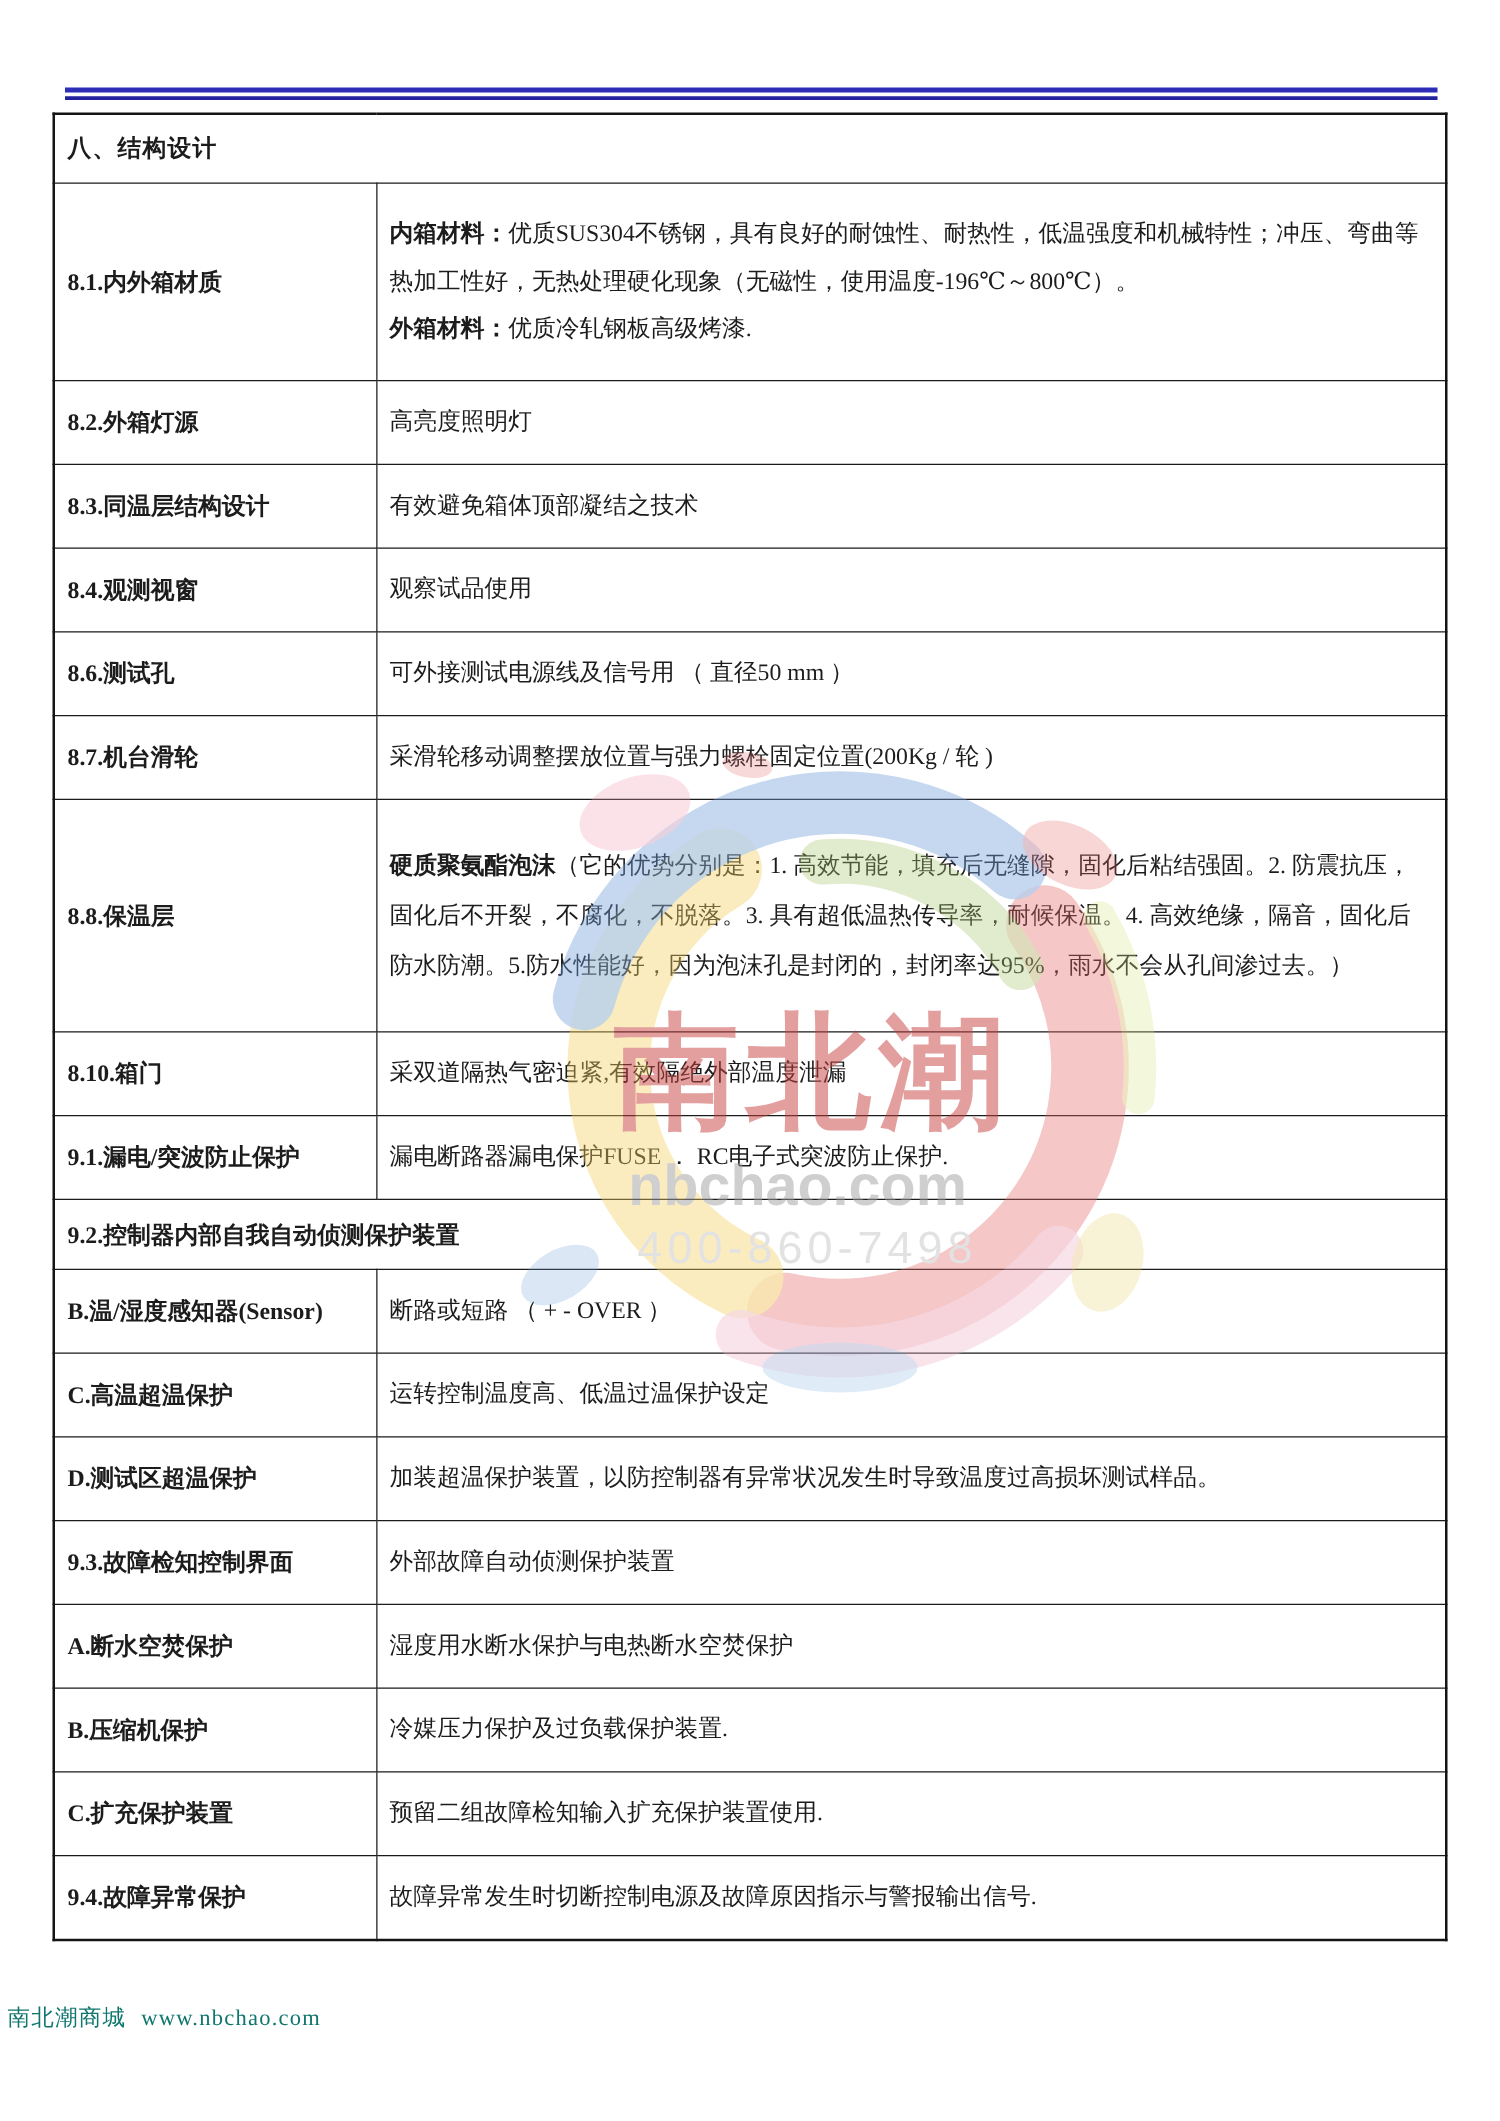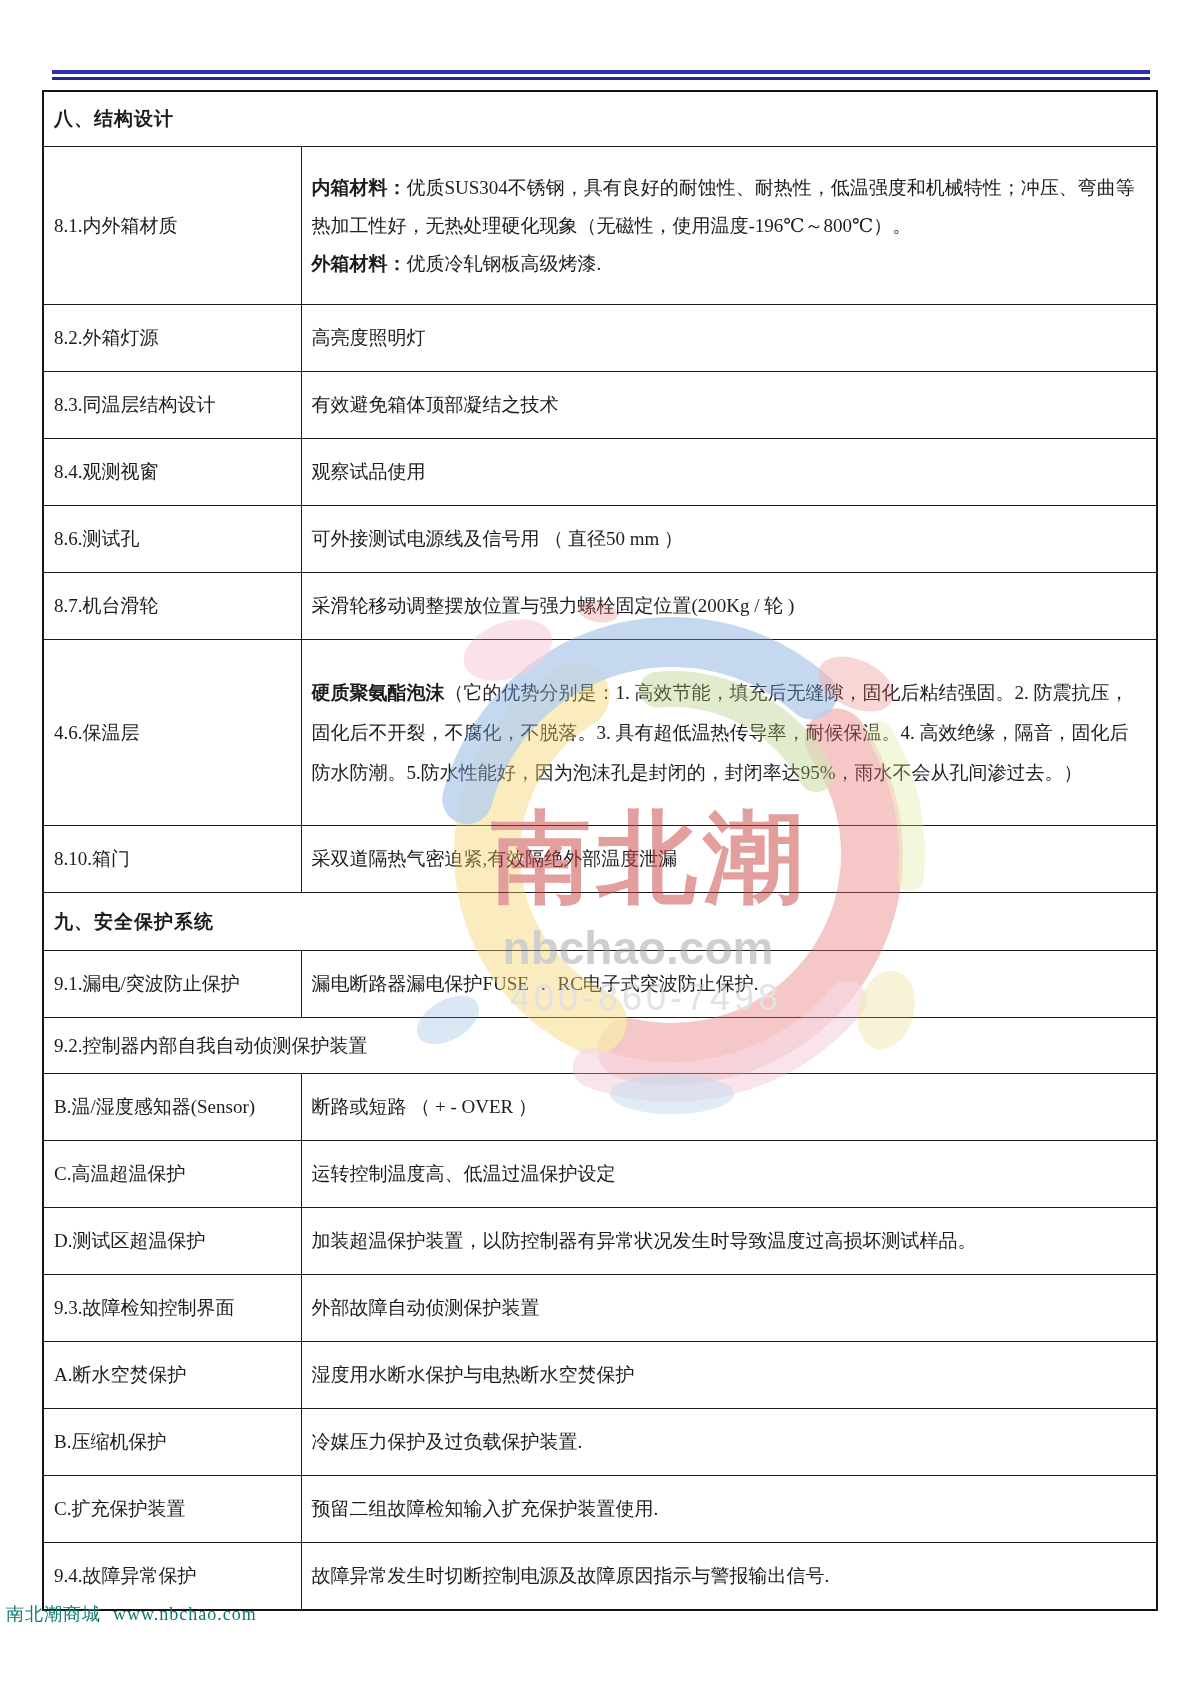--- a/index.html
+++ b/index.html
@@ -14,21 +14,21 @@
   table.spec{
     position:absolute;left:42px;top:90px;width:1116px;
     border-collapse:collapse;table-layout:fixed;z-index:1;background:transparent;
     border:2px solid #141414;
   }
   table.spec td{
     border:1px solid #1b1b1b;padding:14px 10px;font-size:19px;
     vertical-align:middle;background:transparent;word-break:break-all;
   }
   td.sec{font-size:23px;font-weight:bold;padding-left:12px;letter-spacing:1px;}
-  td.lbl{padding-left:10px;}
+  td.lbl{padding-left:10px;font-weight:bold;}
   td.val{line-height:38px;margin-left:28px;}
   td.vtop{vertical-align:top;padding-top:14px;}
   .b{font-weight:bold;}
   .pline{line-height:38px;}
   
   .wm{
     position:absolute;left:388px;top:592px;width:568px;height:540px;
     z-index:2;opacity:.5;pointer-events:none;
   }
   .footer{
@@ -76,34 +76,31 @@
   <tr style="height:52px">
     <td class="lbl">8.6.测试孔</td>
     <td class="val">可外接测试电源线及信号用 （ 直径50 mm ）</td>
   </tr>
   <tr style="height:52px">
     <td class="lbl">8.7.机台滑轮</td>
     <td class="val">采滑轮移动调整摆放位置与强力螺栓固定位置(200Kg / 轮 )</td>
   </tr>
 
   <tr style="height:186px">
-    <td class="lbl vtop">4.6.保温层</td>
+    <td class="lbl vtop">8.8.保温层</td>
     <td class="val" style="line-height:40px">
       <span class="b">硬质聚氨酯泡沫</span><span>（它的优势分别是：1. 高效节能，填充后无缝隙，固化后粘结强固。2. 防震抗压，固化后不开裂，不腐化，不脱落。3. 具有超低温热传导率，耐候保温。4. 高效绝缘，隔音，固化后防水防潮。5.防水性能好，因为泡沫孔是封闭的，封闭率达95%，雨水不会从孔间渗过去。）</span>
     </td>
   </tr>
 
   <tr style="height:57px">
     <td class="lbl">8.10.箱门</td>
     <td class="val">采双道隔热气密迫紧,有效隔绝外部温度泄漏</td>
   </tr>
 
-  <tr style="height:58px">
-    <td class="sec" colspan="2">九、安全保护系统</td>
-  </tr>
 
   <tr style="height:56px">
     <td class="lbl">9.1.漏电/突波防止保护</td>
     <td class="val">漏电断路器漏电保护FUSE ． RC电子式突波防止保护.</td>
   </tr>
   <tr style="height:56px">
     <td class="lbl" colspan="2">9.2.控制器内部自我自动侦测保护装置</td>
   </tr>
   <tr style="height:55px">
     <td class="lbl">B.温/湿度感知器(Sensor)</td>

